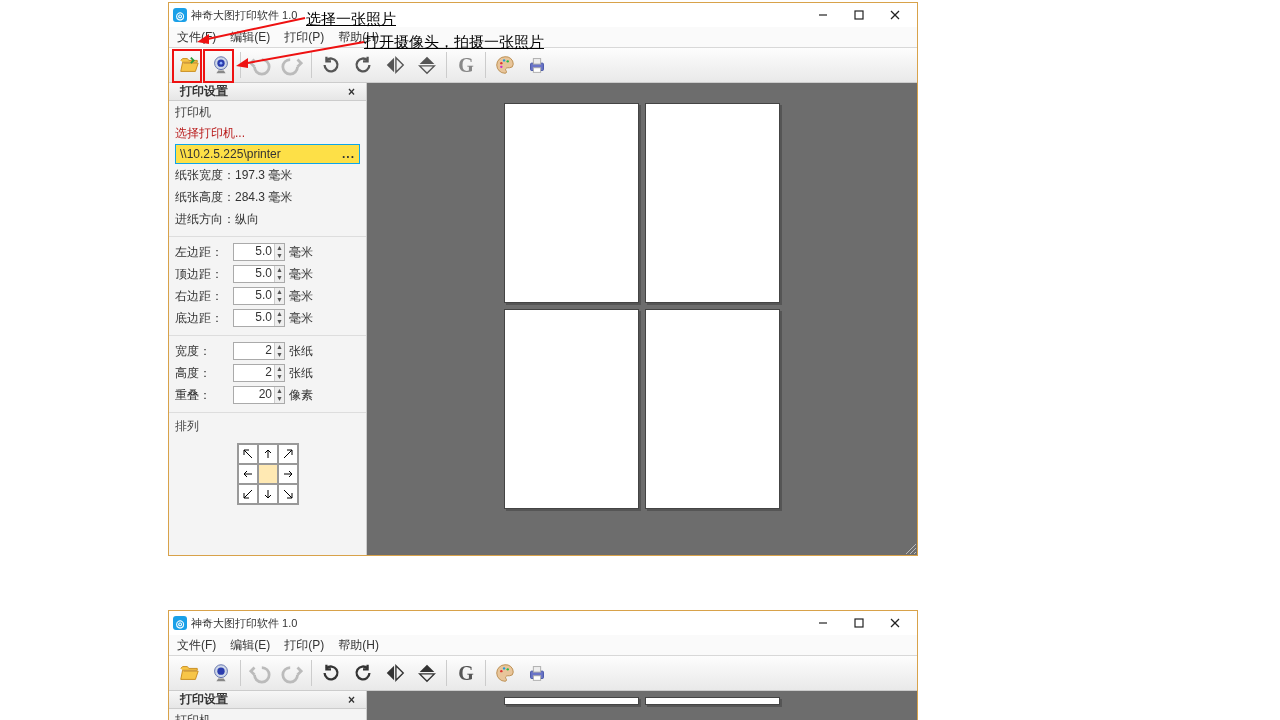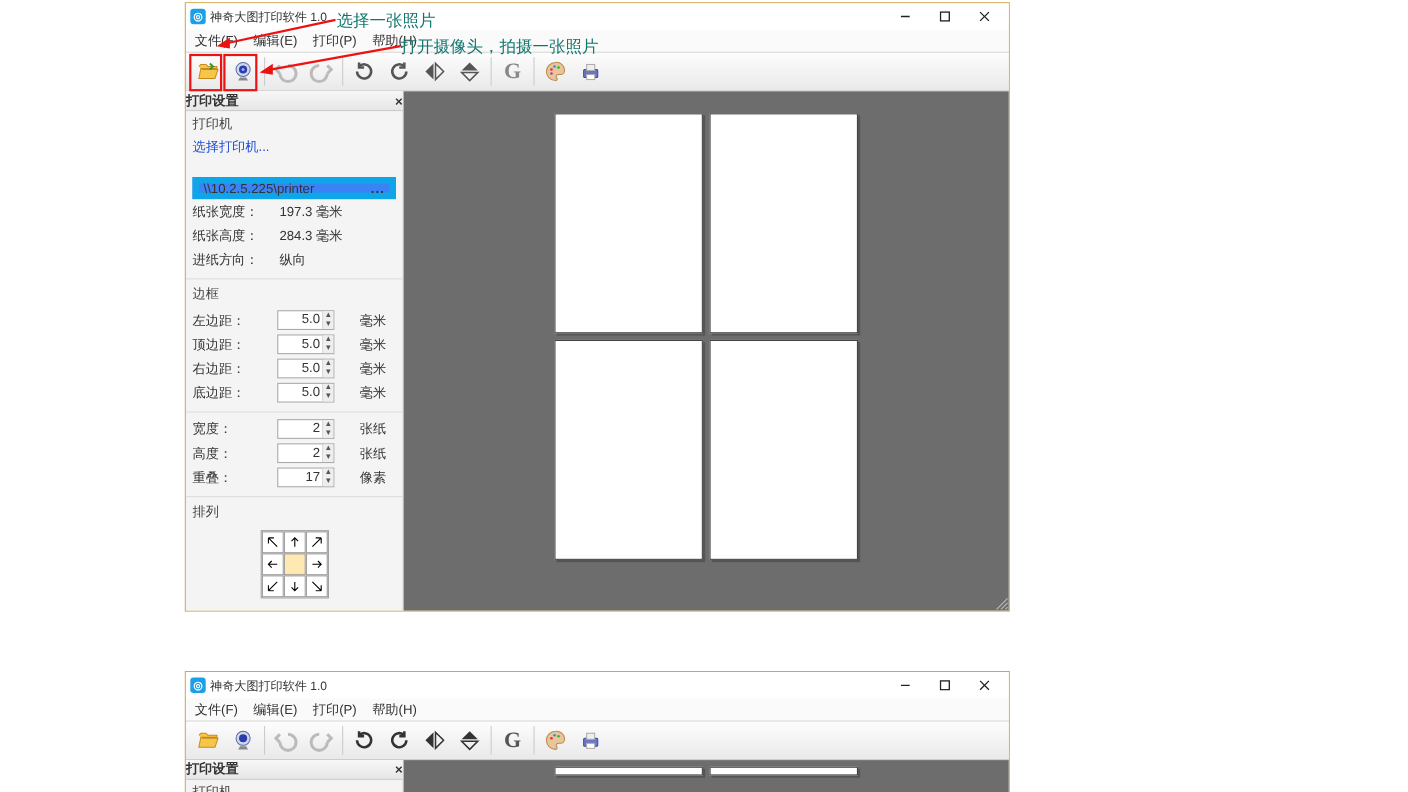--- a/index.html
+++ b/index.html
@@ -79,65 +79,66 @@
   .tbbtn svg { width:22px; height:22px; }
 
   
   .hl {
     position: absolute;
     border: 2px solid #e11;
     pointer-events: none;
   }
   .anno-text {
     position: absolute;
-    color: #0f766e;
+    color: #000000;
     font-size: 15px;
     font-weight: 500;
     white-space: nowrap;
+    text-decoration: underline;
   }
   .anno-arrow { position:absolute; pointer-events:none; }
   .anno-arrow line { stroke:#e11; stroke-width:2; }
   .anno-arrow polygon { fill:#e11; }
 
   
   .workarea { flex:1; display:flex; min-height:0; }
   .sidebar {
     width: 198px;
     background: #f4f4f4;
     border-right: 1px solid #ccc;
     font-size: 12px;
     display:flex; flex-direction:column;
   }
   .panel-header {
     height: 18px;
     background: linear-gradient(#f7f7f7,#e6e6e6);
     border-bottom:1px solid #ccc;
     display:flex;align-items:center;
-    padding: 0 0;
+    padding: 0 11px;
     font-weight: bold;
   }
   .panel-header .close-x {
     margin-left:auto; cursor:pointer; font-weight:bold; font-size:12px;
   }
 
   .section-title {
     padding: 3px 6px 2px;
     color:#444;
   }
   .section-body { padding: 2px 6px 4px; }
   hr.sep { border:none; border-top:1px solid #ddd; margin:2px 0; }
 
   .printer-display {
     display:flex; align-items:center;
-    background:#3b82f6; border:6px solid #0ea5e9;
-    height:20px; padding:0 4px; margin-top:19px;
+    background:#fde047; border:1px solid #0ea5e9;
+    height:20px; padding:0 4px; margin-top:2px;
   }
   .printer-display .dots { margin-left:auto; cursor:pointer; font-weight:bold; letter-spacing:1px; }
 
-  .kv-row { display:flex; align-items:center; height:22px; gap:19px; }
+  .kv-row { display:flex; align-items:center; height:22px; gap:0; }
   .kv-label { width: 58px; }
   .kv-input {
     width: 52px; height:18px;
     border:1px solid #aaa; background:#fff;
     text-align:right; padding-right:12px;
     position:relative;
     font-size:12px;
   }
   .spinner {
     position:absolute; right:0; top:0; bottom:0; width:10px;
@@ -294,41 +295,40 @@
     <div class="workarea">
 
       <div class="sidebar">
         <div class="panel-header">
           <span>打印设置</span>
           <span class="close-x">×</span>
         </div>
 
         <div class="section-title">打印机</div>
         <div class="section-body">
-          <div style="text-decoration:none;color:#1d4ed8;">选择打印机...</div>
+          <div style="text-decoration:none;color:#b91c1c;">选择打印机...</div>
           <div class="printer-display">
             <span>\\10.2.5.225\printer</span>
             <span class="dots">...</span>
           </div>
           <div class="kv-row">
             <span>纸张宽度：</span>
             <span>197.3 毫米</span>
           </div>
           <div class="kv-row">
             <span>纸张高度：</span>
             <span>284.3 毫米</span>
           </div>
           <div class="kv-row">
             <span>进纸方向：</span>
             <span>纵向</span>
           </div>
         </div>
         <hr class="sep">
 
-        <div class="section-title">边框</div>
         <div class="section-body">
           <div class="kv-row">
             <span class="kv-label">左边距：</span>
             <div class="kv-input"><span>5.0</span><div class="spinner">
                   <div>▲</div>
                   <div>▼</div>
                 </div></div>
             <span class="unit">毫米</span>
           </div>
           <div class="kv-row">
@@ -370,21 +370,21 @@
           <div class="kv-row">
             <span class="kv-label">高度：</span>
             <div class="kv-input"><span>2</span><div class="spinner">
                   <div>▲</div>
                   <div>▼</div>
                 </div></div>
             <span class="unit">张纸</span>
           </div>
           <div class="kv-row">
             <span class="kv-label">重叠：</span>
-            <div class="kv-input"><span>17</span><div class="spinner">
+            <div class="kv-input"><span>20</span><div class="spinner">
                   <div>▲</div>
                   <div>▼</div>
                 </div></div>
             <span class="unit">像素</span>
           </div>
         </div>
         <hr class="sep">
 
         <div class="section-title">排列</div>
         <div class="section-body">

